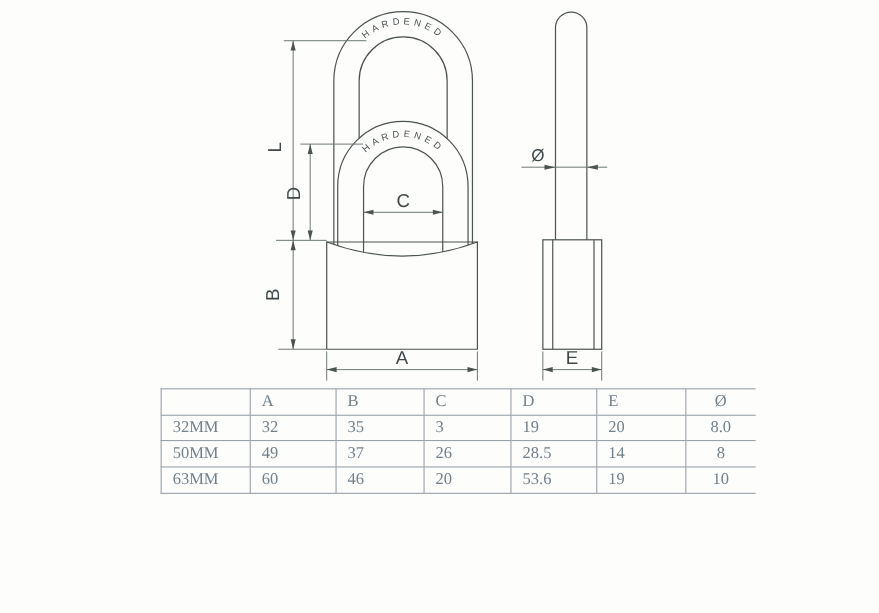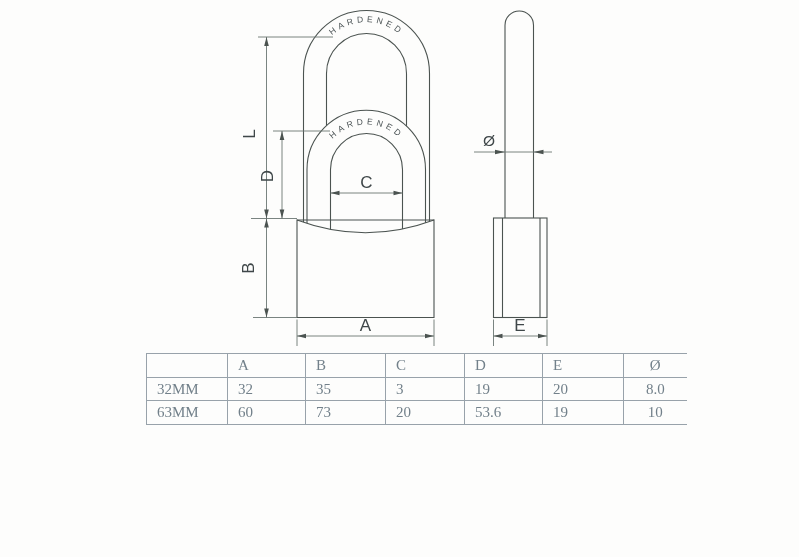--- a/index.html
+++ b/index.html
@@ -161,23 +161,32 @@
     <tr>
       <td>32MM</td>
       <td>32</td>
       <td>35</td>
       <td>3</td>
       <td>19</td>
       <td>20</td>
       <td class="dia">8.0</td>
     </tr>
     <tr>
+      <td>50MM</td>
+      <td>49</td>
+      <td>37</td>
+      <td>26</td>
+      <td>28.5</td>
+      <td>14</td>
+      <td class="dia">8</td>
+    </tr>
+    <tr>
       <td>63MM</td>
       <td>60</td>
-      <td>73</td>
+      <td>46</td>
       <td>20</td>
       <td>53.6</td>
       <td>19</td>
       <td class="dia">10</td>
     </tr>
   </tbody>
     </table>
 
 </div>
 

